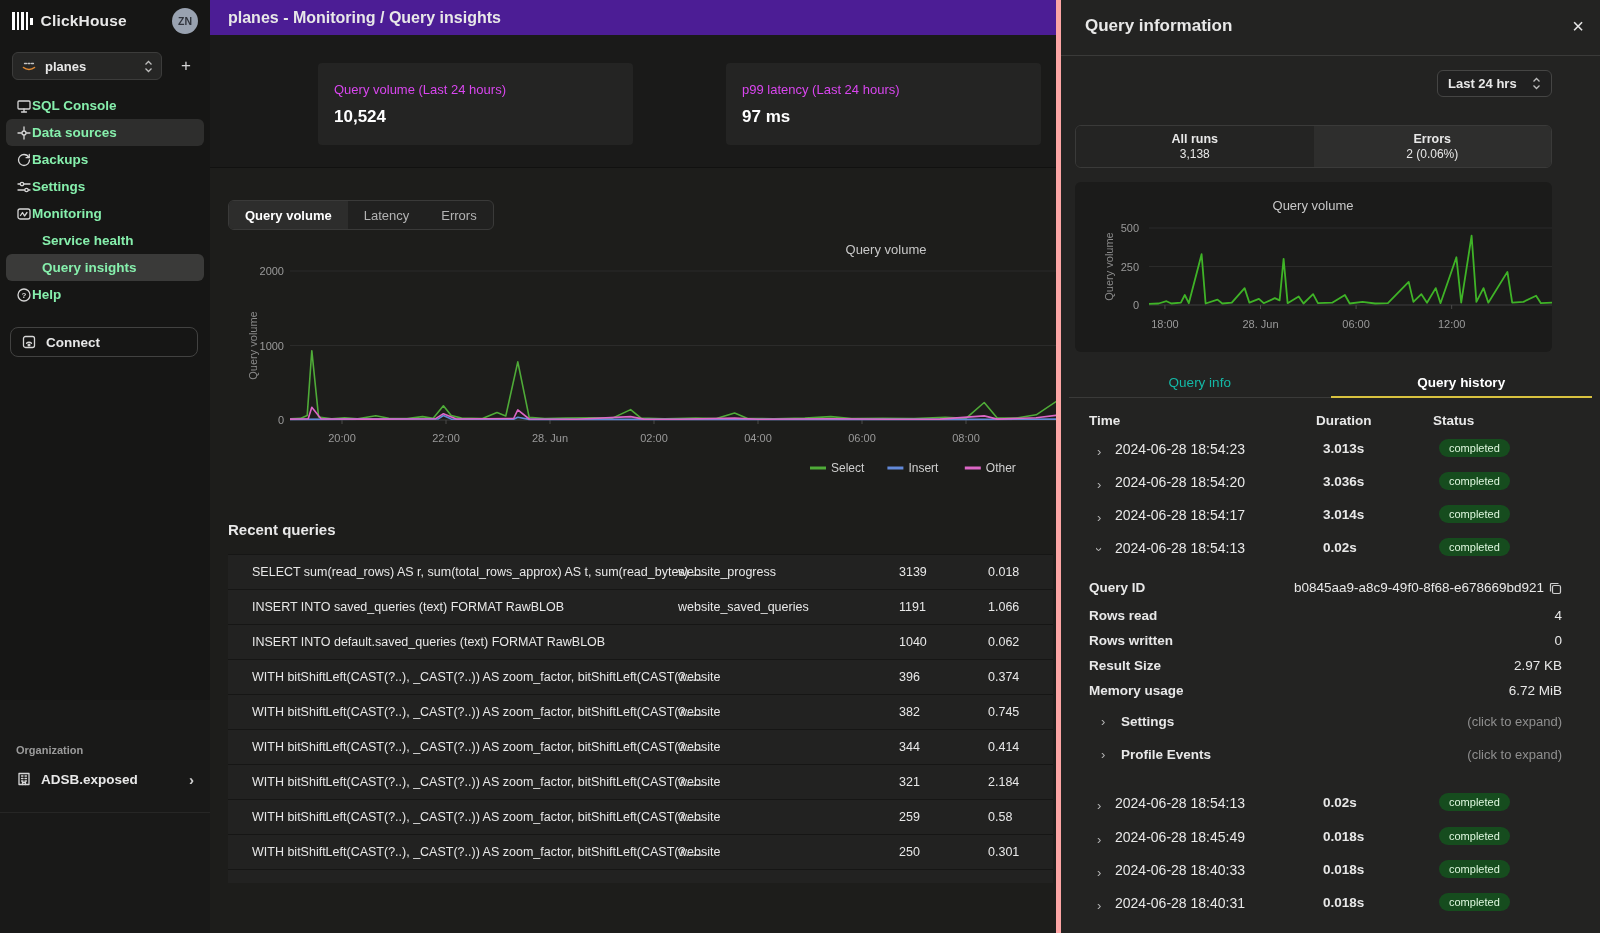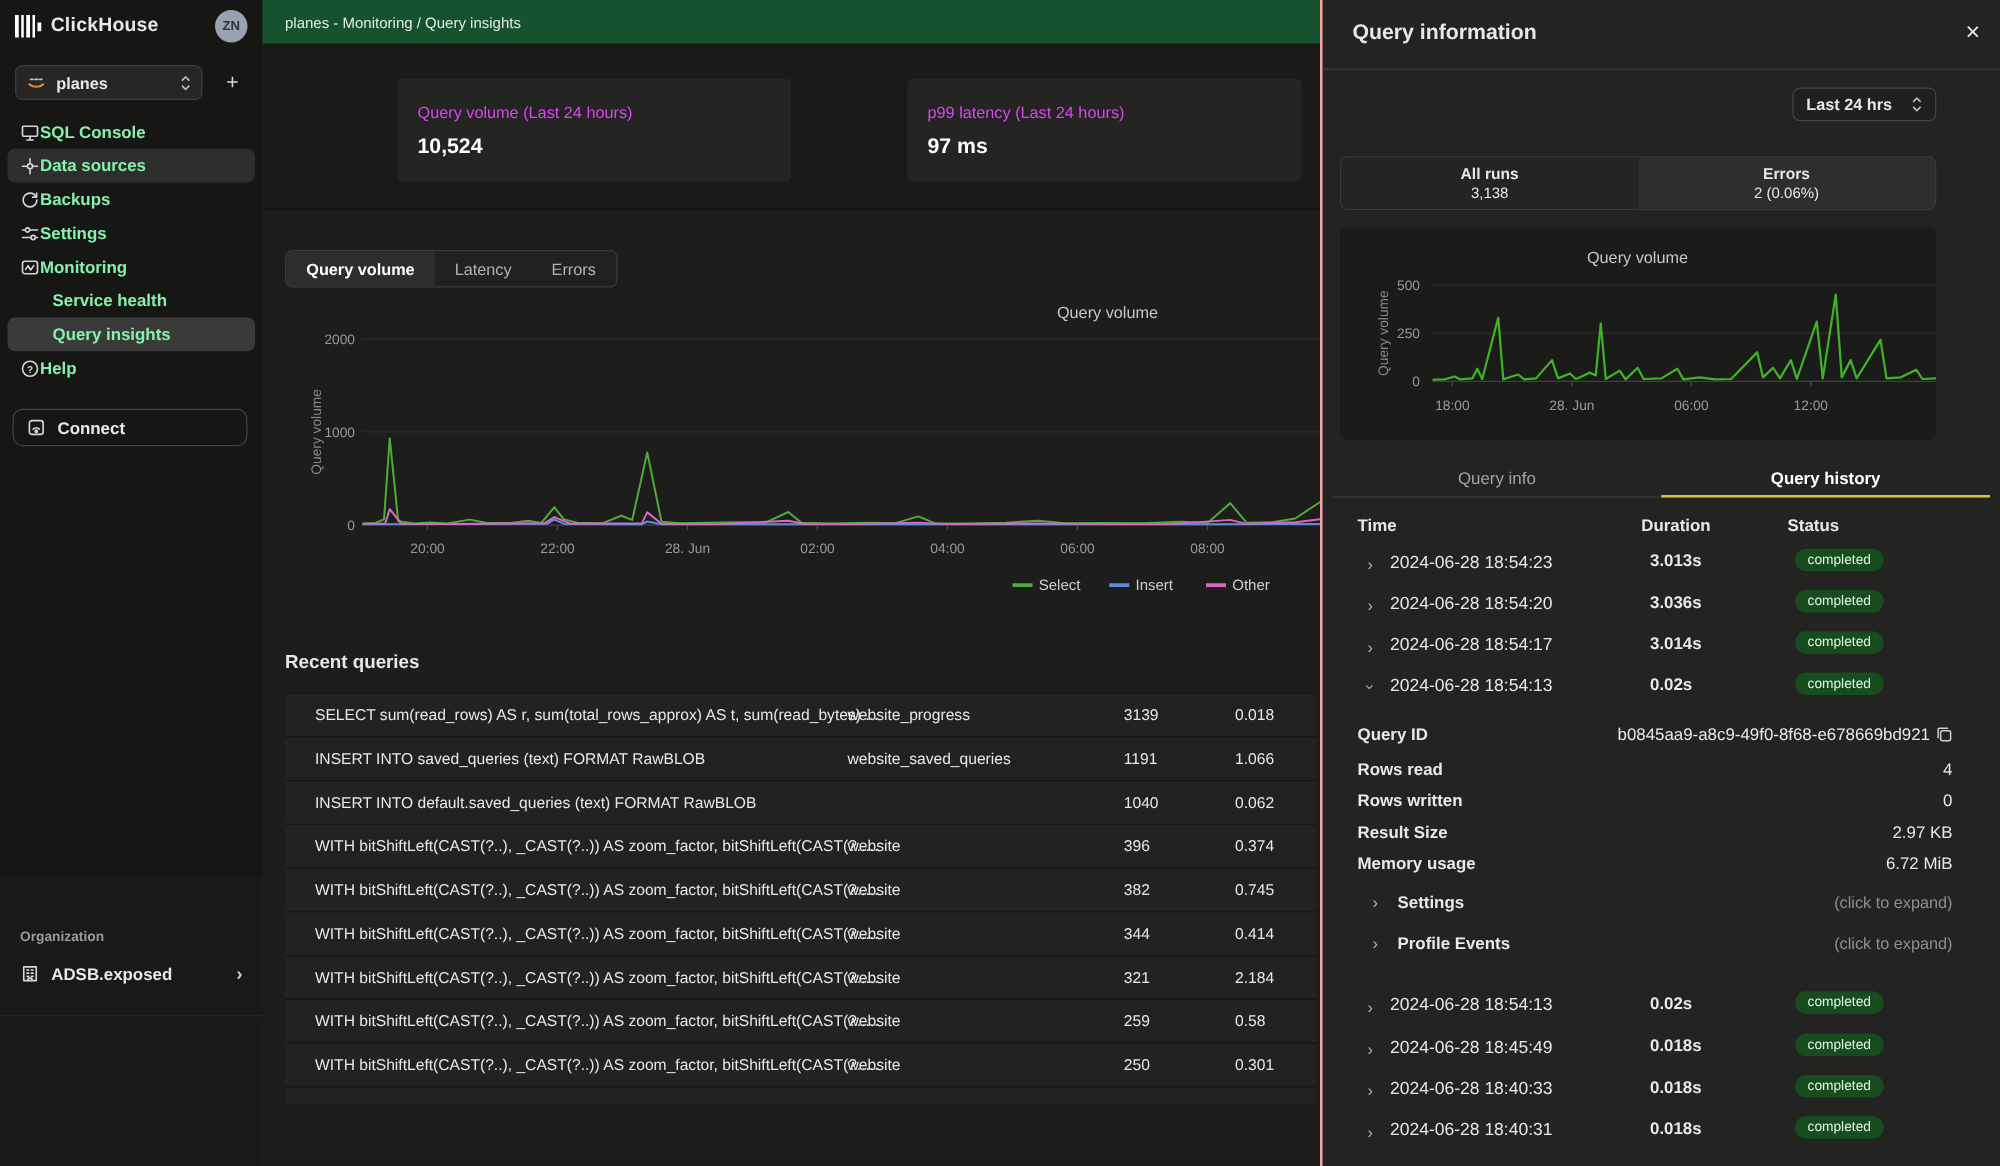--- a/index.html
+++ b/index.html
@@ -32,22 +32,22 @@
   .org-label { position:absolute; left:16px; top:744px; font-size:11px; color:#9b9b9b; font-weight:600; }
   .org-row { position:absolute; left:10px; top:765px; width:190px; height:28px; display:flex; align-items:center; gap:9px; padding:0 6px; font-size:13.5px; font-weight:bold; }
   .org-row .chev { margin-left:auto; color:#cfcfcf; font-size:15px; font-weight:bold; }
   .side-div { position:absolute; left:0; right:0; top:812px; border-top:1px solid #262625; }
   .foot { position:absolute; left:6px; right:6px; top:826px; }
   .foot .nav-item { font-weight:600; font-size:13px; }
   .status-dot { width:8px; height:8px; border-radius:50%; background:#7ee787; margin:0 4px; }
 
   
   #main { position:absolute; left:210px; top:0; width:846px; height:933px; background:#1d1d1b; }
-  .main-header { position:absolute; left:0; top:0; right:0; height:35px; background:#14532d; display:flex; align-items:center; padding-left:18px;
-    font-size:12px; font-weight:normal; }
+  .main-header { position:absolute; left:0; top:0; right:0; height:35px; background:#4c1d95; display:flex; align-items:center; padding-left:18px;
+    font-size:16px; font-weight:bold; }
   .stats-sec { position:absolute; left:0; top:35px; right:0; height:133px; background:#1a1a19; border-bottom:1px solid #111110; }
   .stat-card { position:absolute; top:28px; width:315px; height:82px; background:#242423; border-radius:4px; }
   .stat-card .lbl { position:absolute; left:16px; top:19px; font-size:13px; color:#d946ef; }
   .stat-card .val { position:absolute; left:16px; top:44px; font-size:17px; font-weight:bold; color:#fff; }
   #content { position:absolute; left:0; top:168px; right:0; bottom:0; }
   .tabs { position:absolute; left:18px; top:32px; height:30px; display:flex; border:1px solid #3a3a39; border-radius:6px; overflow:hidden; background:#212120; }
   .tab { padding:0 16px; display:flex; align-items:center; font-size:13px; color:#b3b3b3; }
   .tab.active { background:#2d2d2c; color:#fff; font-weight:600; }
   #main-chart { position:absolute; left:0; top:62px; width:846px; height:260px; }
   .recent-h { position:absolute; left:18px; top:353px; font-size:15px; font-weight:bold; }
@@ -55,36 +55,36 @@
   .rq-head { position:relative; height:28px; background:#2a2a29; border-radius:4px 4px 0 0; font-size:12.5px; font-weight:600; }
   .rq-row { position:relative; height:35px; background:#222221; border-top:1px solid #161615; font-size:12.5px; }
   .rq-row.partial { height:14px; }
   .c-query { position:absolute; left:24px; top:50%; transform:translateY(-50%); white-space:nowrap; }
   .c-user  { position:absolute; left:450px; top:50%; transform:translateY(-50%); }
   .c-runs  { position:absolute; left:671px; top:50%; transform:translateY(-50%); }
   .c-p50   { position:absolute; left:760px; top:50%; transform:translateY(-50%); }
   .sort { font-size:9px; color:#b5b5b5; }
 
   
-  #panel { position:absolute; left:1056px; top:0; width:544px; height:933px; background:#232322; border-left:2px solid #fca5a5; }
+  #panel { position:absolute; left:1056px; top:0; width:544px; height:933px; background:#232322; border-left:5px solid #fca5a5; }
   .p-title { position:absolute; left:24px; top:16px; font-size:17px; font-weight:bold; }
   .close-x { position:absolute; right:16px; top:14px; font-size:20px; color:#e6e6e6; line-height:24px; }
   .p-div { position:absolute; left:0; right:0; top:55px; border-top:1px solid #3a3a39; }
   .range-select { position:absolute; left:376px; top:70px; width:115px; height:27px; background:#202020; border:1px solid #454544;
     border-radius:6px; display:flex; align-items:center; padding:0 10px; font-size:13px; font-weight:600; }
   .range-select .grow { flex:1; }
   .toggle { position:absolute; left:14px; top:125px; width:477px; height:43px; border:1px solid #3a3a39; border-radius:6px; overflow:hidden; display:flex; }
   .seg { width:50%; display:flex; flex-direction:column; align-items:center; justify-content:center; gap:1px; }
   .seg .t { font-size:12.5px; font-weight:bold; }
   .seg .v { font-size:12px; color:#e8e8e8; }
   .seg.all { background:#242423; }
   .seg.err { background:#2e2e2d; }
   .chart-card { position:absolute; left:14px; top:182px; width:477px; height:170px; background:#1b1b1a; border-radius:6px; }
   .p-tabs { position:absolute; left:8px; right:8px; top:368px; height:30px; display:flex; border-bottom:1px solid #3a3a39; }
-  .p-tab { width:50%; display:flex; align-items:center; justify-content:center; font-size:13.5px; color:#a3a3a3; position:relative; }
+  .p-tab { width:50%; display:flex; align-items:center; justify-content:center; font-size:13.5px; color:#14b8a6; position:relative; }
   .p-tab.active { color:#fff; font-weight:600; }
   .p-tab.active:after { content:""; position:absolute; left:0; right:0; bottom:-1px; height:2px; background:#d9c23f; }
   .h-head { position:absolute; left:0; right:0; top:413px; height:20px; font-size:13.5px; font-weight:bold; }
   .colT { position:absolute; left:28px; }
   .colD { position:absolute; left:255px; }
   .colS { position:absolute; left:372px; }
   .h-row { position:absolute; left:0; right:0; height:22px; }
   .h-row .chev { position:absolute; left:36px; top:3px; color:#b5b5b5; font-size:13px; }
   .h-row .chev.open { transform:rotate(90deg); top:2px; }
   .h-row .time { position:absolute; left:54px; font-size:14px; font-weight:400; }

